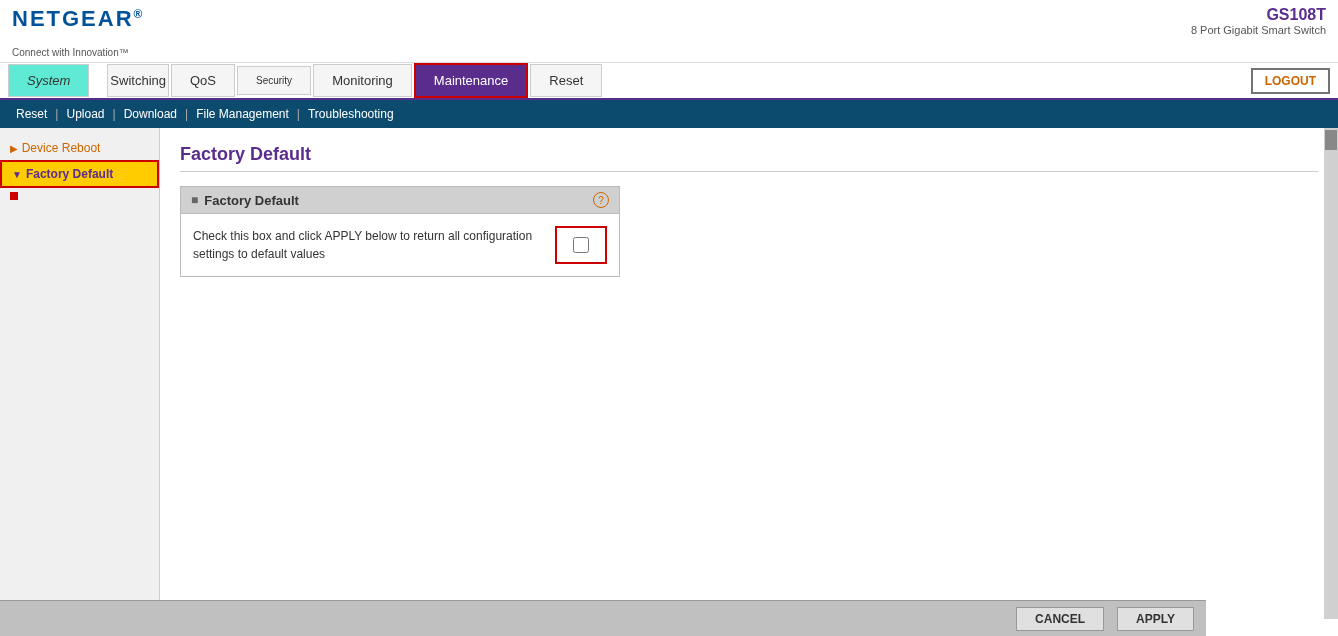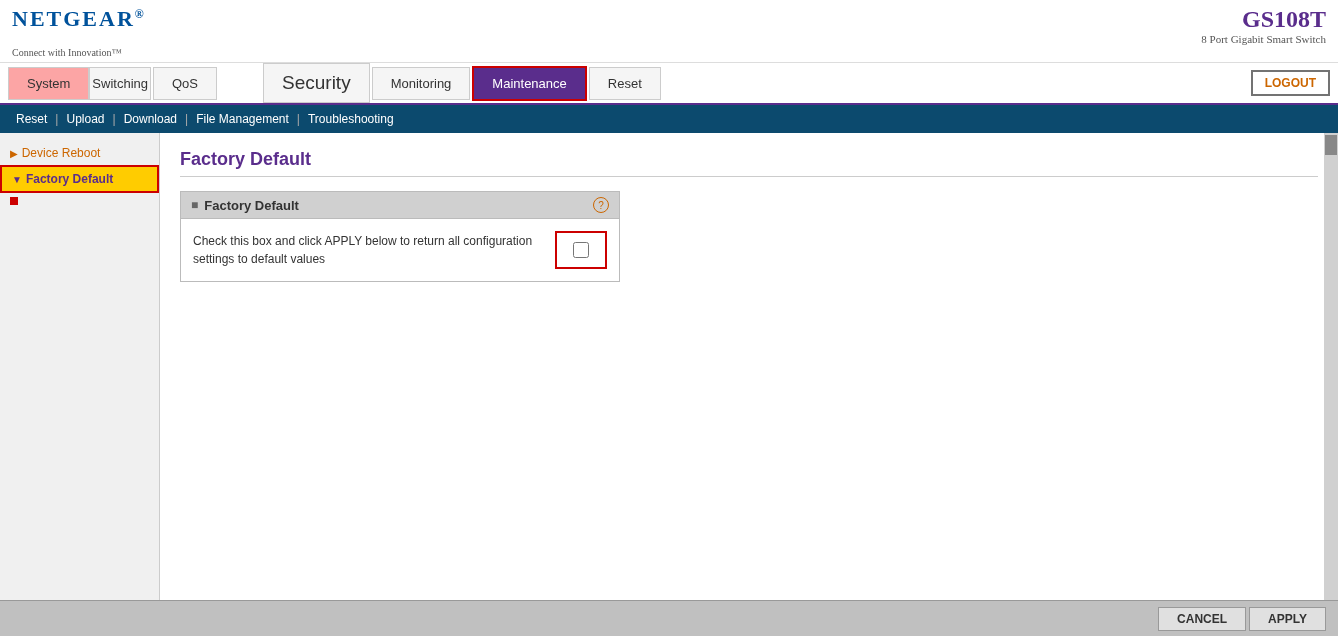--- a/index.html
+++ b/index.html
@@ -1,38 +1,38 @@
 <!DOCTYPE html>
 <html><head>
   <meta charset="utf-8">
   <style>
     * { margin: 0; padding: 0; box-sizing: border-box; }
     body { font-family: Arial, sans-serif; font-size: 13px; background: #fff; width: 1338px; height: 636px; overflow: hidden; }
   </style>
 </head>
 <body>
 
-<div style="display:flex; justify-content:space-between; align-items:flex-start; padding:6px 12px 4px 12px; background:#fff; border-bottom:1px solid #ddd;font-family:Liberation Serif, serif;">
+<div style="display:flex; justify-content:space-between; align-items:flex-start; padding:6px 12px 4px 12px; background:#fff; border-bottom:1px solid #ddd;">
   <div>
     <div style="display:flex; align-items:baseline; gap:0;">
       <span style="font-size:22px; font-weight:900; color:#00529b; letter-spacing:2px;">NETGEAR<sup style="font-size:12px;">®</sup></span>
     </div>
     <div style="font-size:10px; color:#555; margin-top:15px;">Connect with Innovation™</div>
   </div>
   <div style="display:flex; flex-direction:column; align-items:flex-end;">
-    <div style="font-size:24px; font-weight:bold; color:#5a2d8c;">GS108T</div>
+    <div style="font-size:16px; font-weight:bold; color:#5a2d8c;">GS108T</div>
     <div style="font-size:11px; color:#555;">8 Port Gigabit Smart Switch</div>
   </div>
 </div>
 
 <div style="display:flex; align-items:center; background:#fff; border-bottom:2px solid #5a2d8c; padding:0 8px;">
-  <div style="padding:8px 18px; cursor:pointer; font-size:13px; color:#333; border:1px solid #ccc; background:#fca5a5; margin-right:0;">System</div>
+  <div style="padding:8px 18px; cursor:pointer; font-size:13px; color:#333; border:1px solid #ccc; background:#5eead4; margin-right:18px;font-style:italic;">System</div>
   <div style="padding:8px 2px; cursor:pointer; font-size:13px; color:#333; border:1px solid #ccc; background:#f5f5f5; margin-right:2px;">Switching</div>
   <div style="padding:8px 18px; cursor:pointer; font-size:13px; color:#333; border:1px solid #ccc; background:#f5f5f5; margin-right:2px;">QoS</div>
-  <div style="padding:8px 18px; cursor:pointer; font-size:19px; color:#333; border:1px solid #ccc; background:#f5f5f5; margin-right:2px;margin-left:44px;">Security</div>
+  <div style="padding:8px 18px; cursor:pointer; font-size:10px; color:#333; border:1px solid #ccc; background:#f5f5f5; margin-right:2px;">Security</div>
   <div style="padding:8px 18px; cursor:pointer; font-size:13px; color:#333; border:1px solid #ccc; background:#f5f5f5; margin-right:2px;">Monitoring</div>
   <div style="padding:8px 18px; cursor:pointer; font-size:13px; color:#fff; background:#5a2d8c; border:2px solid #cc0000; font-weight:normal; margin-right:2px;">Maintenance</div>
   <div style="padding:8px 18px; cursor:pointer; font-size:13px; color:#333; border:1px solid #ccc; background:#f5f5f5; margin-right:2px;">Reset</div>
   <div style="flex:1;"></div>
   <button style="border:2px solid #737373; color:#cc6600; background:#fff; padding:4px 12px; cursor:pointer; font-size:12px; font-weight:bold;">LOGOUT</button>
 </div>
 
 <div style="background:#0c4a6e; display:flex; align-items:center; padding:5px 12px; gap:0;">
   <span style="color:#fff; font-size:12px; cursor:pointer; padding:2px 4px;">Reset</span>
   <span style="color:#aaa; font-size:12px; padding:0 4px;">|</span>
@@ -81,16 +81,16 @@
         </div>
       </div>
     </div>
   </div>
 
   <div style="width:14px; background:#d0d0d0; position:absolute; right:0; top:0; bottom:0; display:flex; flex-direction:column; align-items:center; padding-top:2px;">
     <div style="width:12px; height:20px; background:#888;"></div>
   </div>
 </div>
 
-<div style="position:fixed; bottom:0; left:0; width:1338px; height:36px; background:#c0c0c0; display:flex; align-items:center; justify-content:flex-end; padding:0 12px; gap:3px; border-top:1px solid #999;">
+<div style="position:fixed; bottom:0; left:0; width:1206px; height:36px; background:#c0c0c0; display:flex; align-items:center; justify-content:flex-end; padding:0 12px; gap:13px; border-top:1px solid #999;">
   <button style="padding:4px 18px; font-size:12px; font-weight:bold; cursor:pointer; border:1px solid #999; background:#e0e0e0; color:#333;">CANCEL</button>
   <button style="padding:4px 18px; font-size:12px; font-weight:bold; cursor:pointer; border:1px solid #999; background:#e0e0e0; color:#333;">APPLY</button>
 </div>
 
 </body></html>

